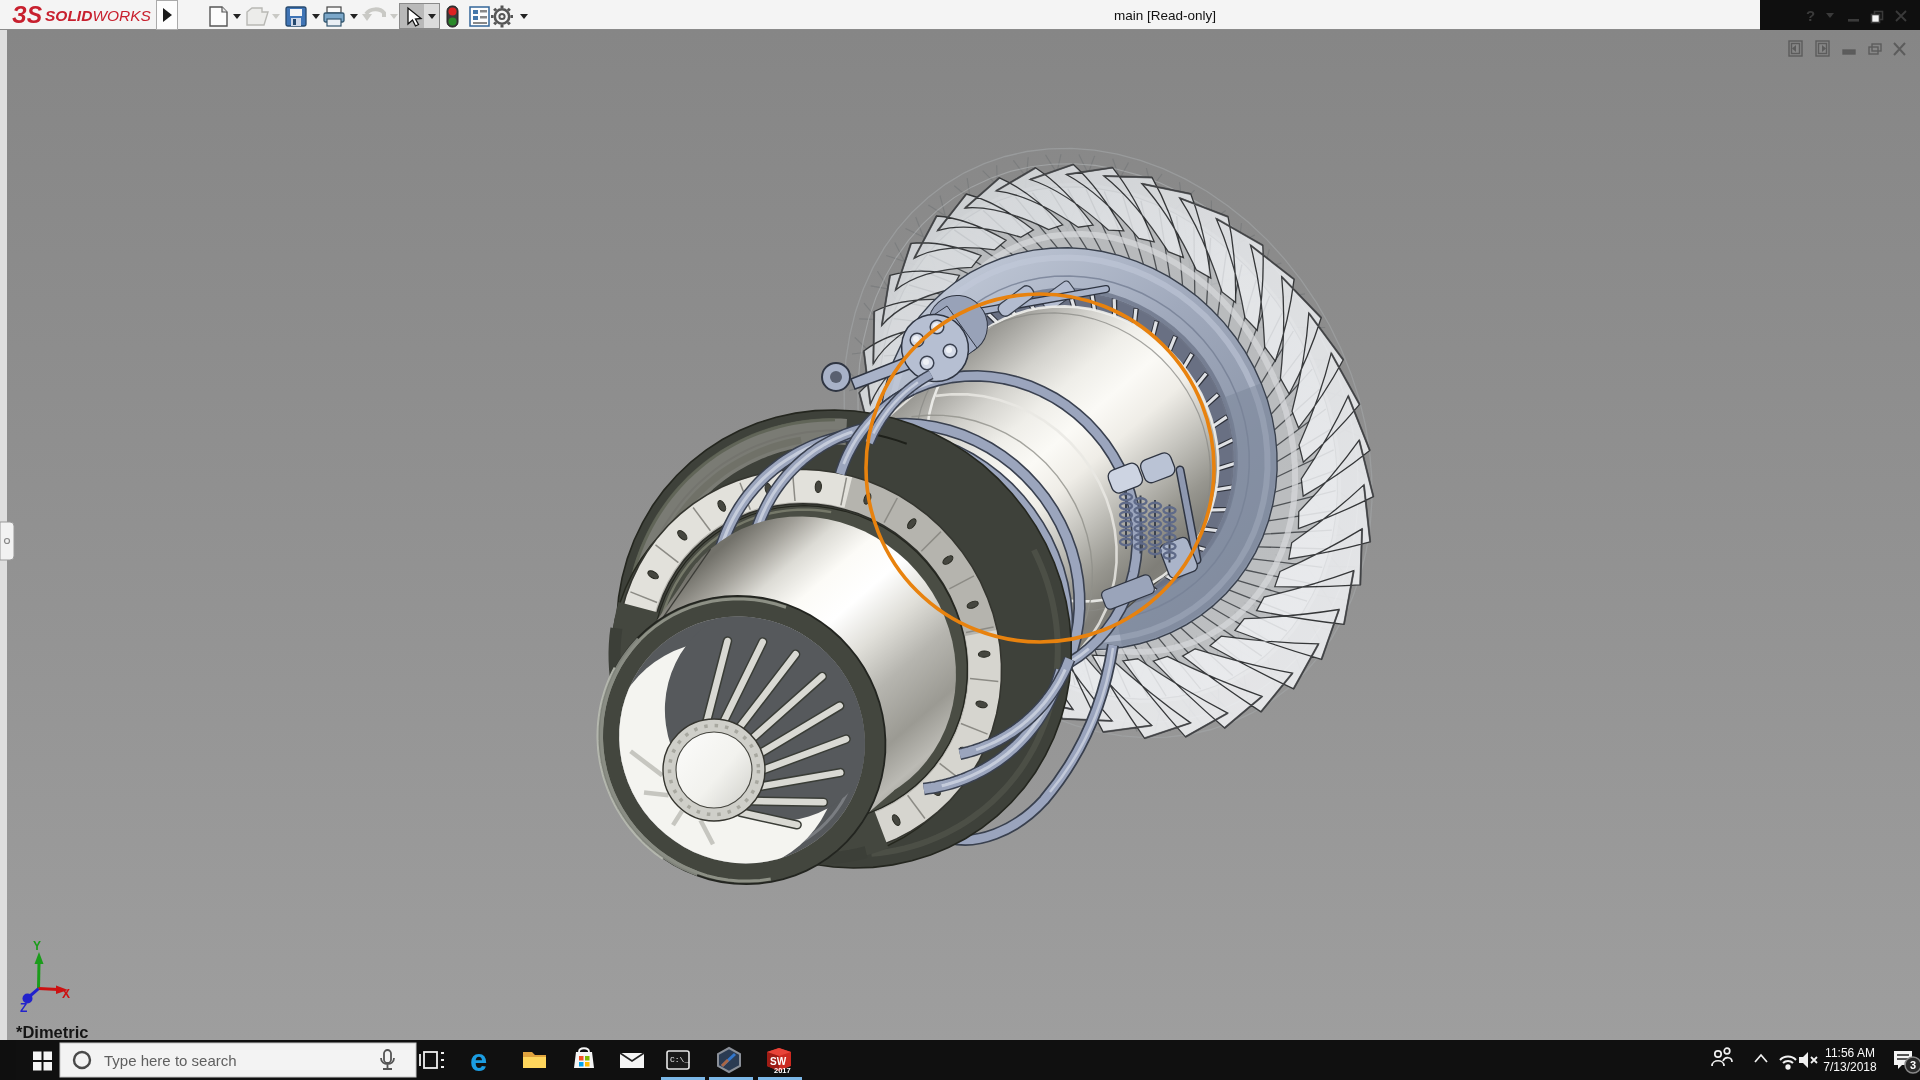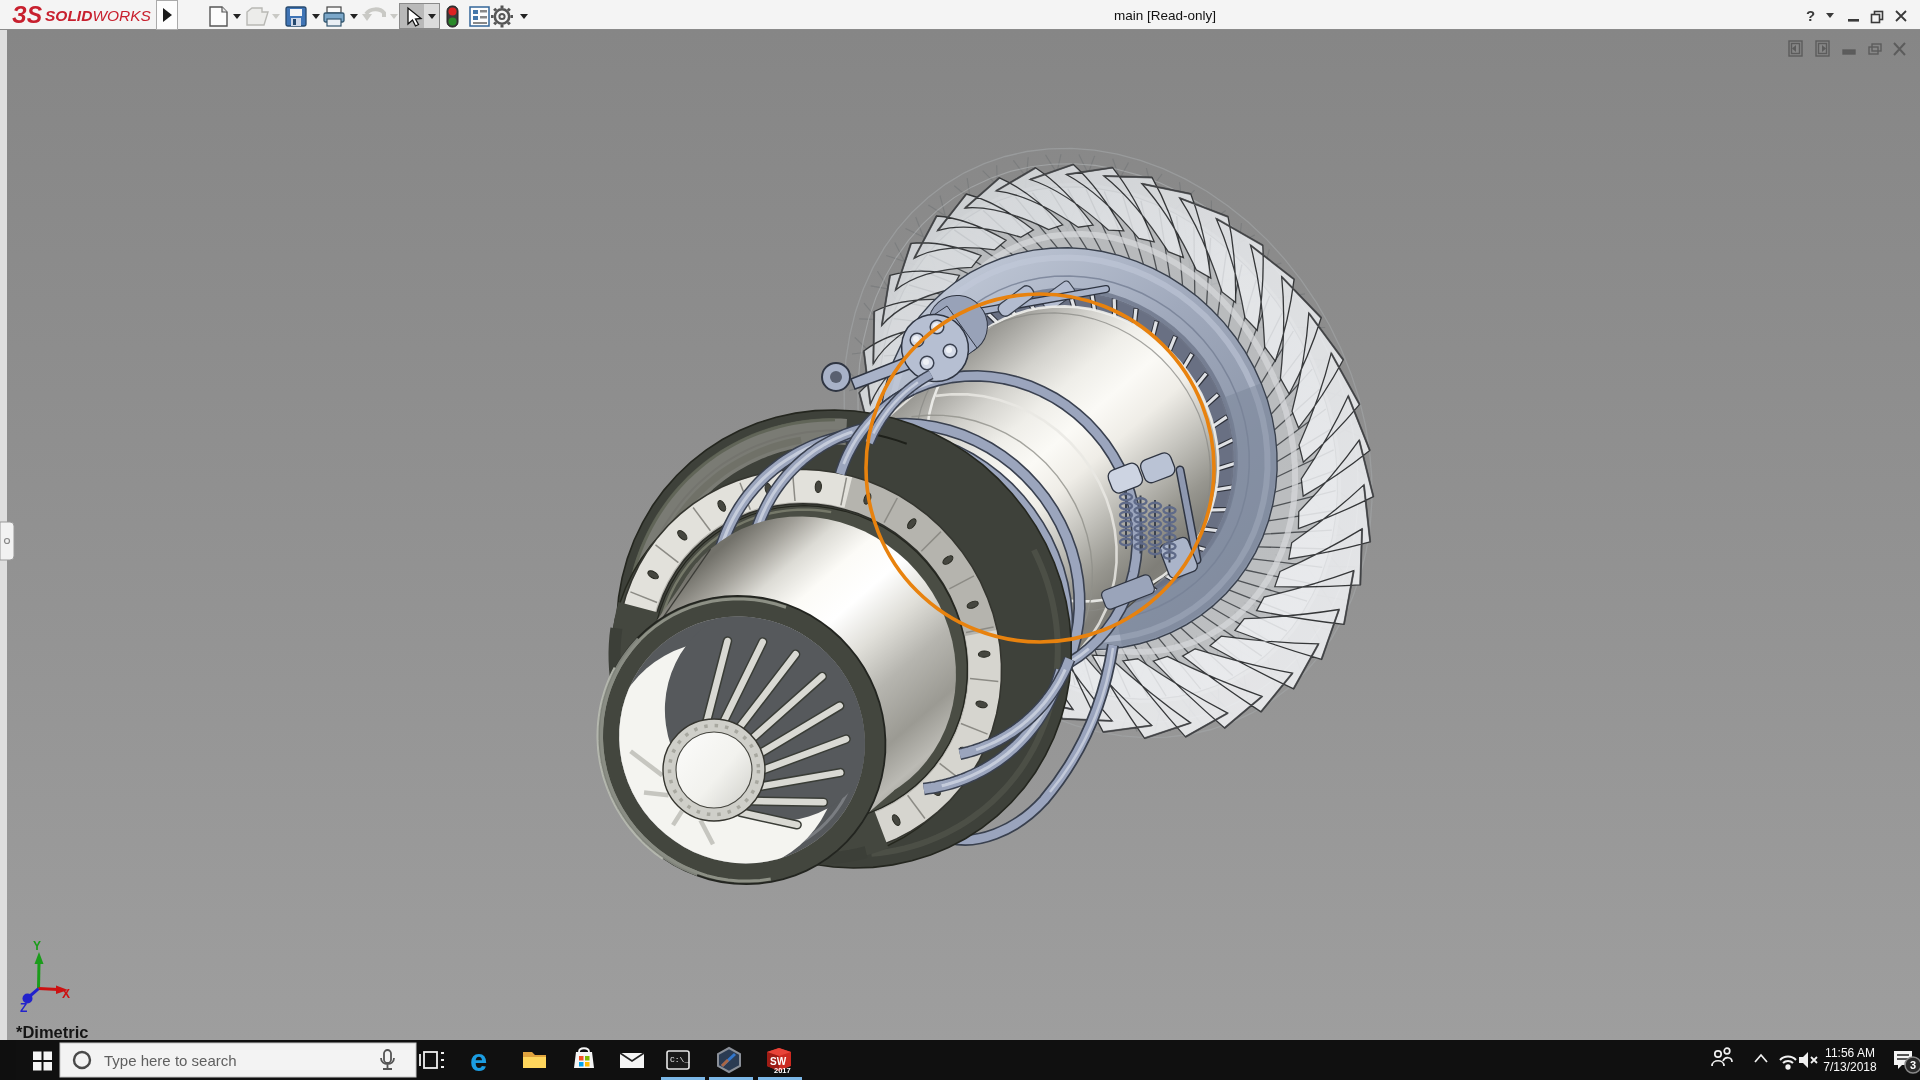--- a/index.html
+++ b/index.html
@@ -1,15 +1,15 @@
 <!DOCTYPE html>
 <html><head><meta charset="utf-8"><style>
 *{margin:0;padding:0;box-sizing:border-box}
 html,body{width:1920px;height:1080px;overflow:hidden;font-family:"Liberation Sans",sans-serif;background:#0f0f0f}
-#titlebar{position:absolute;left:0;top:0;width:1920px;height:30px;background:#f4f4f4;border-bottom:1px solid #8a8a8a}
+#titlebar{position:absolute;left:0;top:0;width:1760px;height:30px;background:#f4f4f4;border-bottom:1px solid #8a8a8a}
 #viewport{position:absolute;left:0;top:30px;width:1920px;height:1010px;background:linear-gradient(180deg,#868686 0%,#909090 45%,#9e9e9e 100%)}
 #taskbar{position:absolute;left:16px;top:1040px;width:1920px;height:40px;background:#101010}
 </style></head><body>
 <div id="titlebar">
   <svg width="1920" height="30" style="position:absolute;left:0;top:0">
     <text x="12" y="23" font-family="Liberation Sans,sans-serif" font-size="23" font-style="italic" font-weight="bold" fill="#c8202e">ЗS</text>
     <text x="45" y="20.5" font-family="Liberation Sans,sans-serif" font-size="15.5" font-style="italic" font-weight="bold" fill="#c8202e">SOLID<tspan font-weight="normal">WORKS</tspan></text>
     <rect x="156.5" y="0.5" width="21" height="29" fill="#fdfdfd" stroke="#aaa"></rect>
     <path d="M 163,8 L 172,15 L 163,22 Z" fill="#1a1a1a"></path>
     <path d="M 210,7 L 222,7 L 227,12 L 227,26 L 210,26 Z" fill="#fcfcfc" stroke="#555" stroke-width="1.4"></path>

